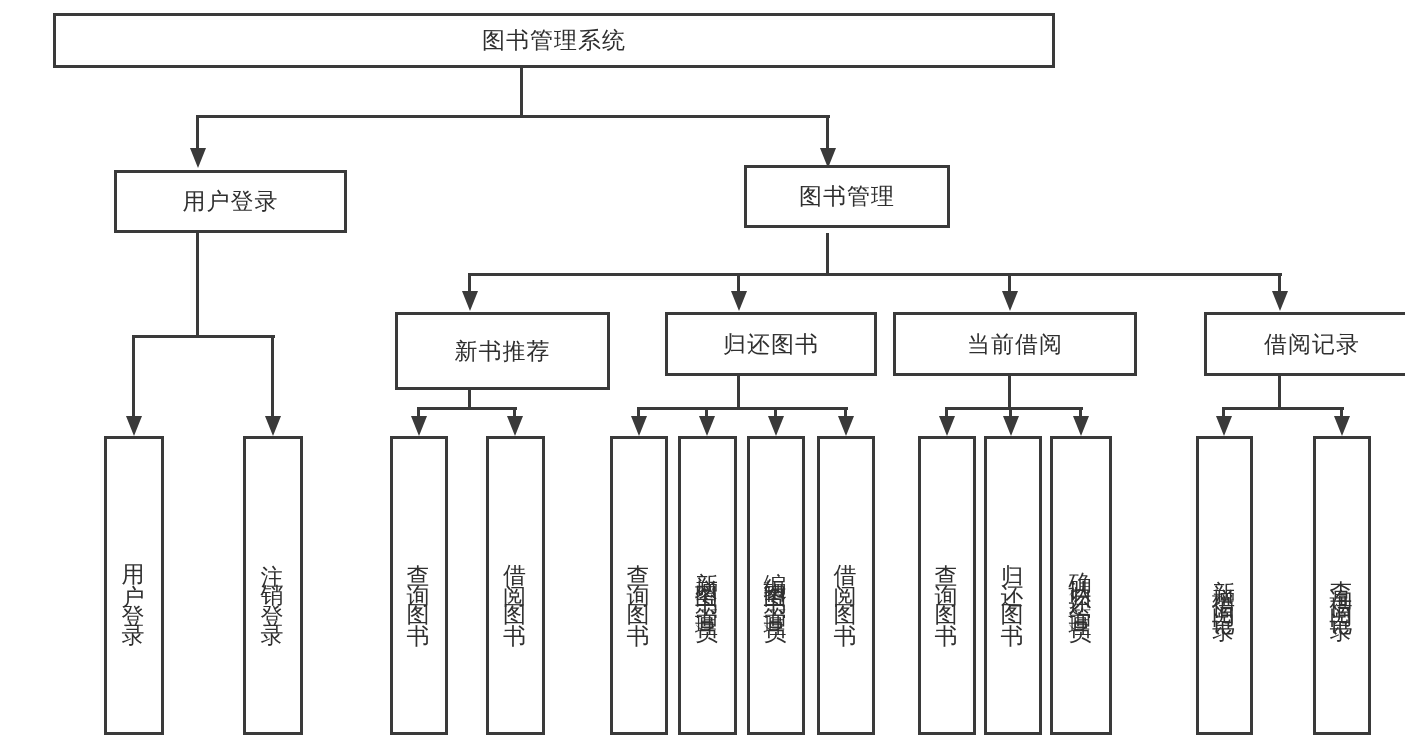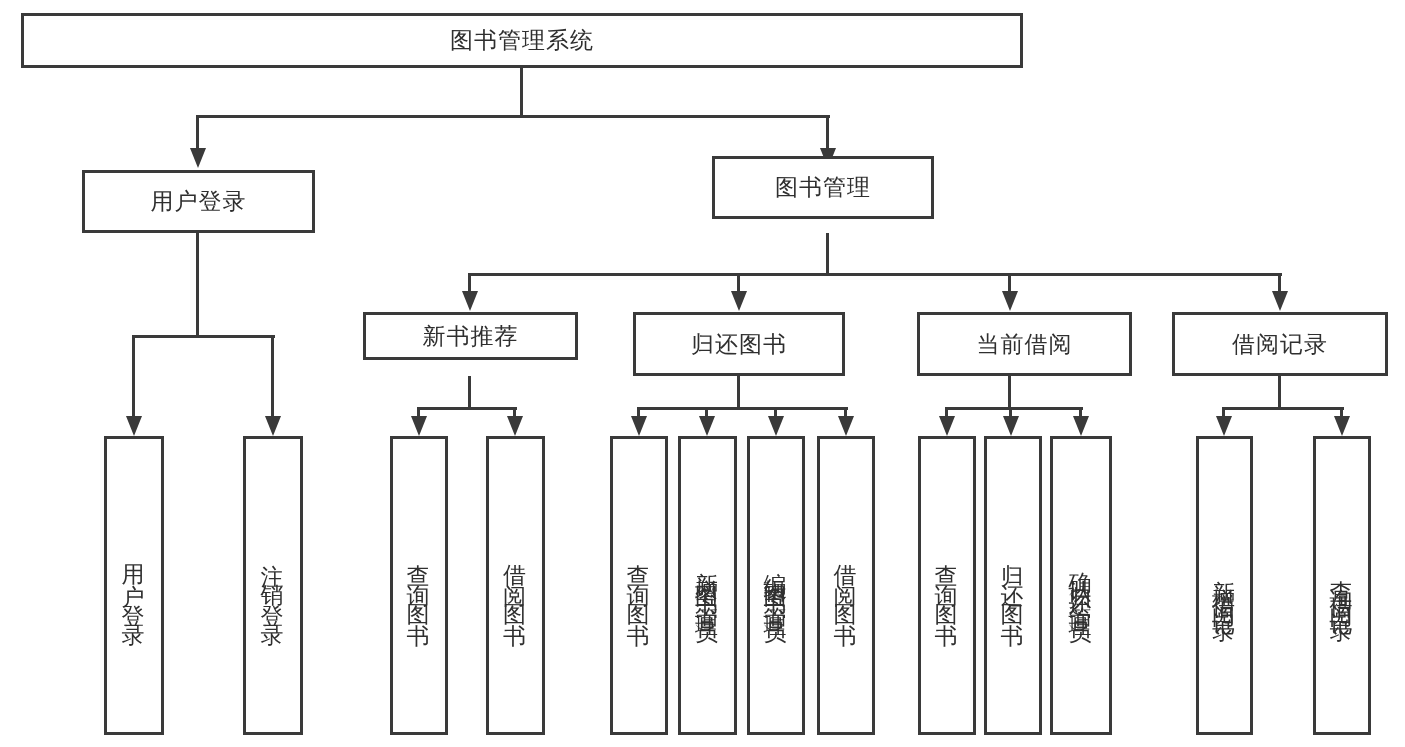--- a/index.html
+++ b/index.html
@@ -15,20 +15,21 @@
   .node{
     position:absolute;
     box-sizing:border-box;
     border:3px solid var(--line);
     background:#ffffff;
     display:flex;align-items:center;justify-content:center;
     color:var(--text);
     font-size:23px;
     letter-spacing:1px;
     z-index:2;
+    margin-left:32px;
   }
   .leaf{
     position:absolute;
     box-sizing:border-box;
     top:436px;height:299px;
     border:3px solid var(--line);
     background:#ffffff;
     display:flex;align-items:center;justify-content:center;
     color:var(--text);
     z-index:2;
@@ -125,27 +126,27 @@
   <div class="ln" style="left:1222px;top:407px;width:122px;height:3px"></div>
   <div class="ln" style="left:1222px;top:407px;width:3px;height:15px"></div>
   <div class="ar" style="left:1216px;top:416px"></div>
   <div class="ln" style="left:1340px;top:407px;width:3px;height:15px"></div>
   <div class="ar" style="left:1334px;top:416px"></div>
 
   <div class="node" style="left:21px;top:13px;width:1002px;height:55px">图书管理系统</div>
 
   <div class="node" style="left:82px;top:170px;width:233px;height:63px">用户登录</div>
 
-  <div class="node" style="left:712px;top:156px;width:222px;height:63px">图书管理</div>
+  <div class="node" style="left:712px;top:165px;width:206px;height:63px">图书管理</div>
 
-  <div class="node" style="left:363px;top:312px;width:215px;height:48px">新书推荐</div>
+  <div class="node" style="left:363px;top:312px;width:215px;height:78px">新书推荐</div>
 
   <div class="node" style="left:633px;top:312px;width:212px;height:64px">归还图书</div>
 
-  <div class="node" style="left:917px;top:312px;width:215px;height:64px">当前借阅</div>
+  <div class="node" style="left:861px;top:312px;width:244px;height:64px">当前借阅</div>
 
   <div class="node" style="left:1172px;top:312px;width:216px;height:64px">借阅记录</div>
 
   <div class="leaf" style="left:104px;width:60px">
     <span class="vtext v-short">用户登录</span>
   </div>
   <div class="leaf" style="left:243px;width:60px">
     <span class="vtext v-short">注销登录</span>
   </div>
 

